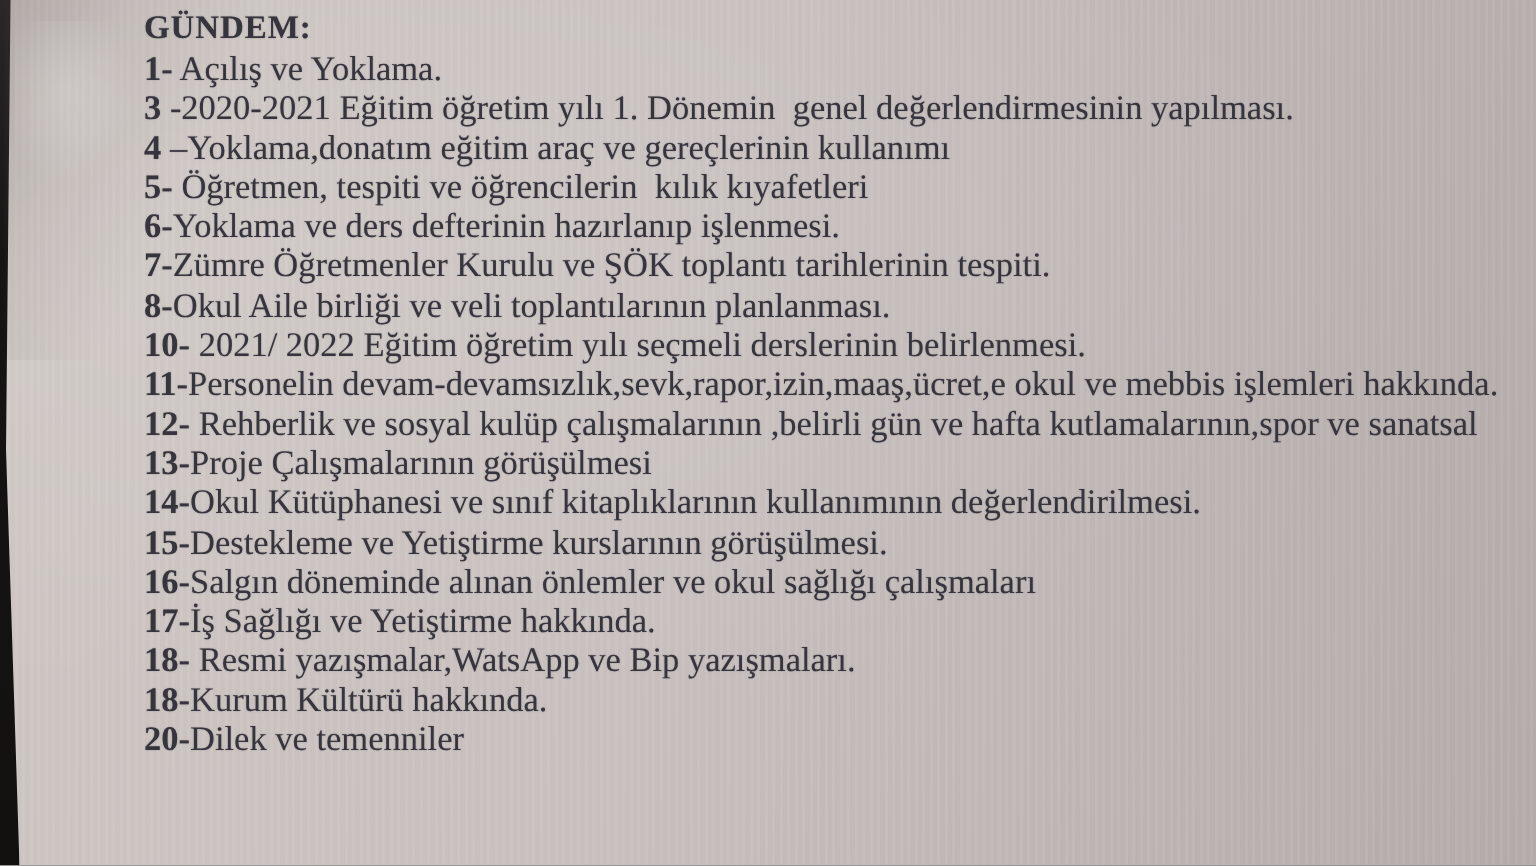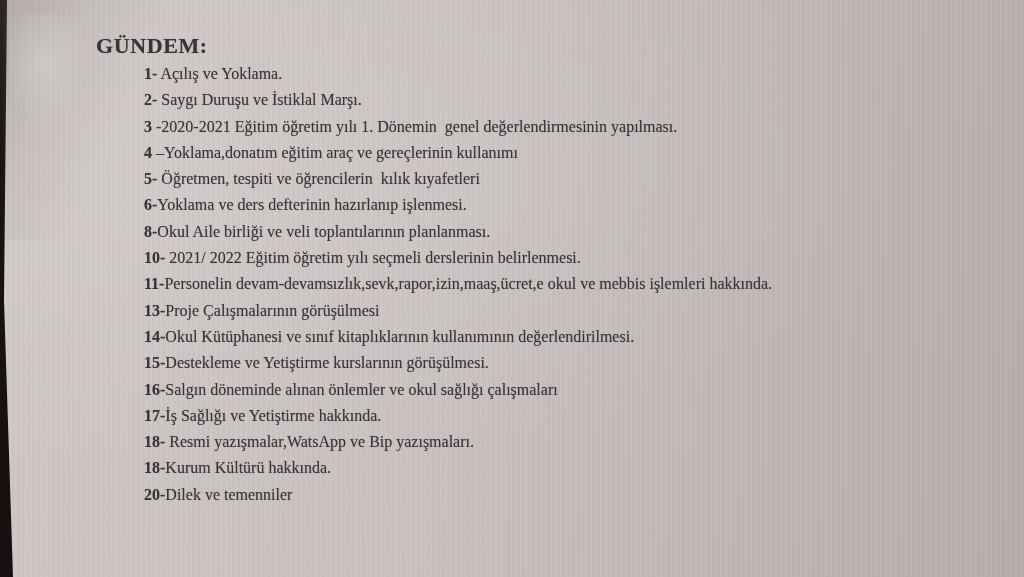--- a/index.html
+++ b/index.html
@@ -41,52 +41,51 @@
   .content {
     position: absolute; left: 96px; top: 3px; right: 6px;
   }
   .title {
     font-weight: bold;
     font-size: 22px;
     line-height: 30px;
     letter-spacing: 0.6px;
     white-space: pre;
     text-shadow: 0 0 1px rgba(54,50,60,0.45);
-    margin-top: 28px;
   }
   .line {
-    font-size: 16px;
+    font-size: 23px;
     line-height: 26.3px;
     white-space: pre;
     text-shadow: 0 0 1px rgba(54,50,60,0.38);
-    margin-left: 48px;
   }
   .num { font-weight: bold; }
 </style>
 </head>
 <body>
 
 <div class="photo">
   <div class="texture"></div>
   <div class="edge"></div>
   <div class="fold-shadow"></div>
   <div class="fold-light"></div>
 
   <div class="content">
     <div class="title">GÜNDEM:</div>
 
     <div class="line"><span class="num">1-</span><span class="txt"> Açılış ve Yoklama.</span></div>
-    <div class="line"><span class="num">2-</span><span class="txt"> Saygı Duruşu ve İstiklal Marşı.</span></div>
     <div class="line"><span class="num">3</span><span class="txt"> -2020-2021 Eğitim öğretim yılı 1. Dönemin  genel değerlendirmesinin yapılması.</span></div>
     <div class="line"><span class="num">4</span><span class="txt"> –Yoklama,donatım eğitim araç ve gereçlerinin kullanımı</span></div>
     <div class="line"><span class="num">5-</span><span class="txt"> Öğretmen, tespiti ve öğrencilerin  kılık kıyafetleri</span></div>
     <div class="line"><span class="num">6-</span><span class="txt">Yoklama ve ders defterinin hazırlanıp işlenmesi.</span></div>
+    <div class="line"><span class="num">7-</span><span class="txt">Zümre Öğretmenler Kurulu ve ŞÖK toplantı tarihlerinin tespiti.</span></div>
     <div class="line"><span class="num">8-</span><span class="txt">Okul Aile birliği ve veli toplantılarının planlanması.</span></div>
     <div class="line"><span class="num">10-</span><span class="txt"> 2021/ 2022 Eğitim öğretim yılı seçmeli derslerinin belirlenmesi.</span></div>
     <div class="line"><span class="num">11-</span><span class="txt">Personelin devam-devamsızlık,sevk,rapor,izin,maaş,ücret,e okul ve mebbis işlemleri hakkında.</span></div>
+    <div class="line"><span class="num">12-</span><span class="txt"> Rehberlik ve sosyal kulüp çalışmalarının ,belirli gün ve hafta kutlamalarının,spor ve sanatsal</span></div>
     <div class="line"><span class="num">13-</span><span class="txt">Proje Çalışmalarının görüşülmesi</span></div>
     <div class="line"><span class="num">14-</span><span class="txt">Okul Kütüphanesi ve sınıf kitaplıklarının kullanımının değerlendirilmesi.</span></div>
     <div class="line"><span class="num">15-</span><span class="txt">Destekleme ve Yetiştirme kurslarının görüşülmesi.</span></div>
     <div class="line"><span class="num">16-</span><span class="txt">Salgın döneminde alınan önlemler ve okul sağlığı çalışmaları</span></div>
     <div class="line"><span class="num">17-</span><span class="txt">İş Sağlığı ve Yetiştirme hakkında.</span></div>
     <div class="line"><span class="num">18-</span><span class="txt"> Resmi yazışmalar,WatsApp ve Bip yazışmaları.</span></div>
     <div class="line"><span class="num">18-</span><span class="txt">Kurum Kültürü hakkında.</span></div>
     <div class="line"><span class="num">20-</span><span class="txt">Dilek ve temenniler</span></div>
   </div>
 </div>

